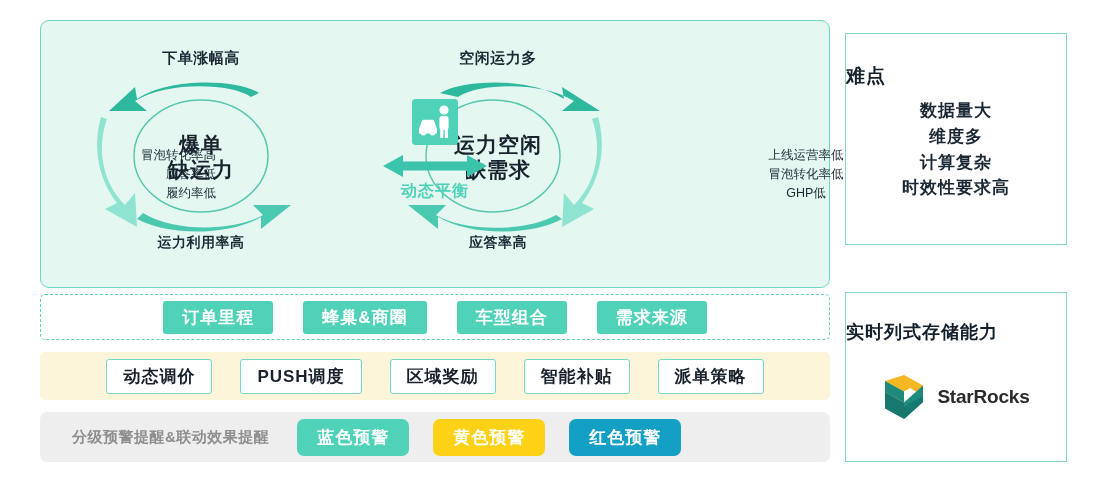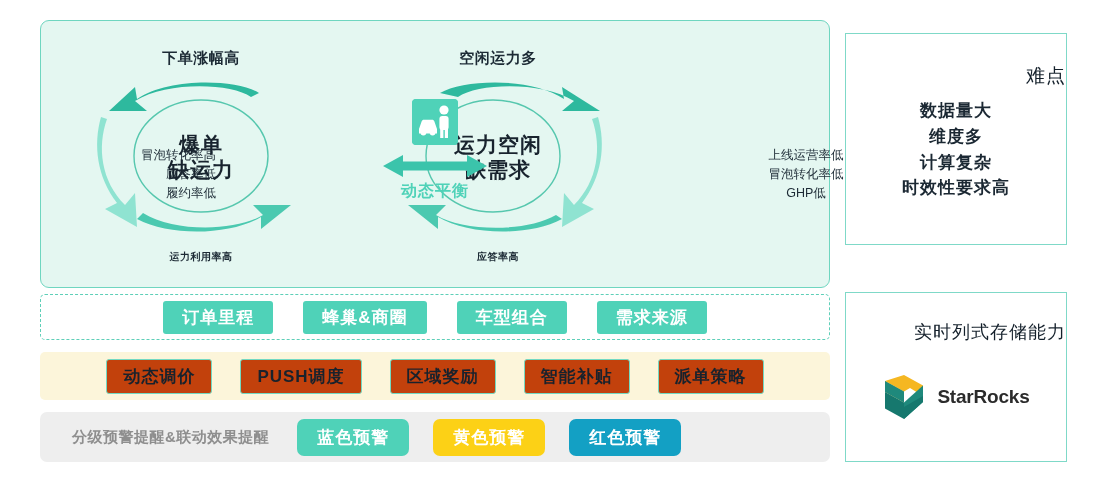--- a/index.html
+++ b/index.html
@@ -34,23 +34,23 @@
     position: absolute;
     top: 0; left: 0; width: 100%;
     text-align: center;
     font-size: 15px;
     font-weight: 700;
     color: #1c2a35;
     letter-spacing: .5px;
   }
   .cycle-bottom {
     position: absolute;
-    bottom: 0; left: 0; width: 100%;
-    text-align: center;
-    font-size: 10px;
+    bottom: 12px; left: 0; width: 100%;
+    text-align: center;
+    font-size: 14px;
     font-weight: 700;
     color: #1c2a35;
     letter-spacing: .5px;
   }
   .cycle-svg {
     position: absolute;
     left: 50%; top: 26px;
     transform: translateX(-50%);
     width: 220px; height: 162px;
   }
@@ -138,21 +138,21 @@
     background: #4fd2b8;
     color: #ffffff;
     font-size: 17px;
     font-weight: 700;
     padding: 5px 19px;
     border-radius: 3px;
     letter-spacing: 1px;
     white-space: nowrap;
   }
   .tag-soft {
-    background: #c2410c;
+    background: #ffffff;
     border: 1.5px solid #73d9c2;
     color: #19222c;
     font-size: 17px;
     font-weight: 700;
     padding: 5px 16px;
     border-radius: 3px;
     letter-spacing: 1px;
     white-space: nowrap;
   }
   .alert-label {
@@ -178,23 +178,23 @@
     position: absolute;
     left: 845px;
     width: 222px;
     background: #ffffff;
     border: 1.5px solid #7fd9c8;
   }
   .card-top    { top: 33px;  height: 212px; }
   .card-bottom { top: 292px; height: 170px; }
 
   .card-title {
-    text-align: right;
+    text-align: left;
     font-size: 19px;
-    font-weight: 400;
+    font-weight: 700;
     color: #14202b;
     letter-spacing: 1px;
   }
   .card-top .card-title    { margin-top: 29px; }
   .card-bottom .card-title { margin-top: 27px; font-size: 18px; }
 
   .card-lines {
     margin-top: 9px;
     text-align: center;
     font-size: 17px;

